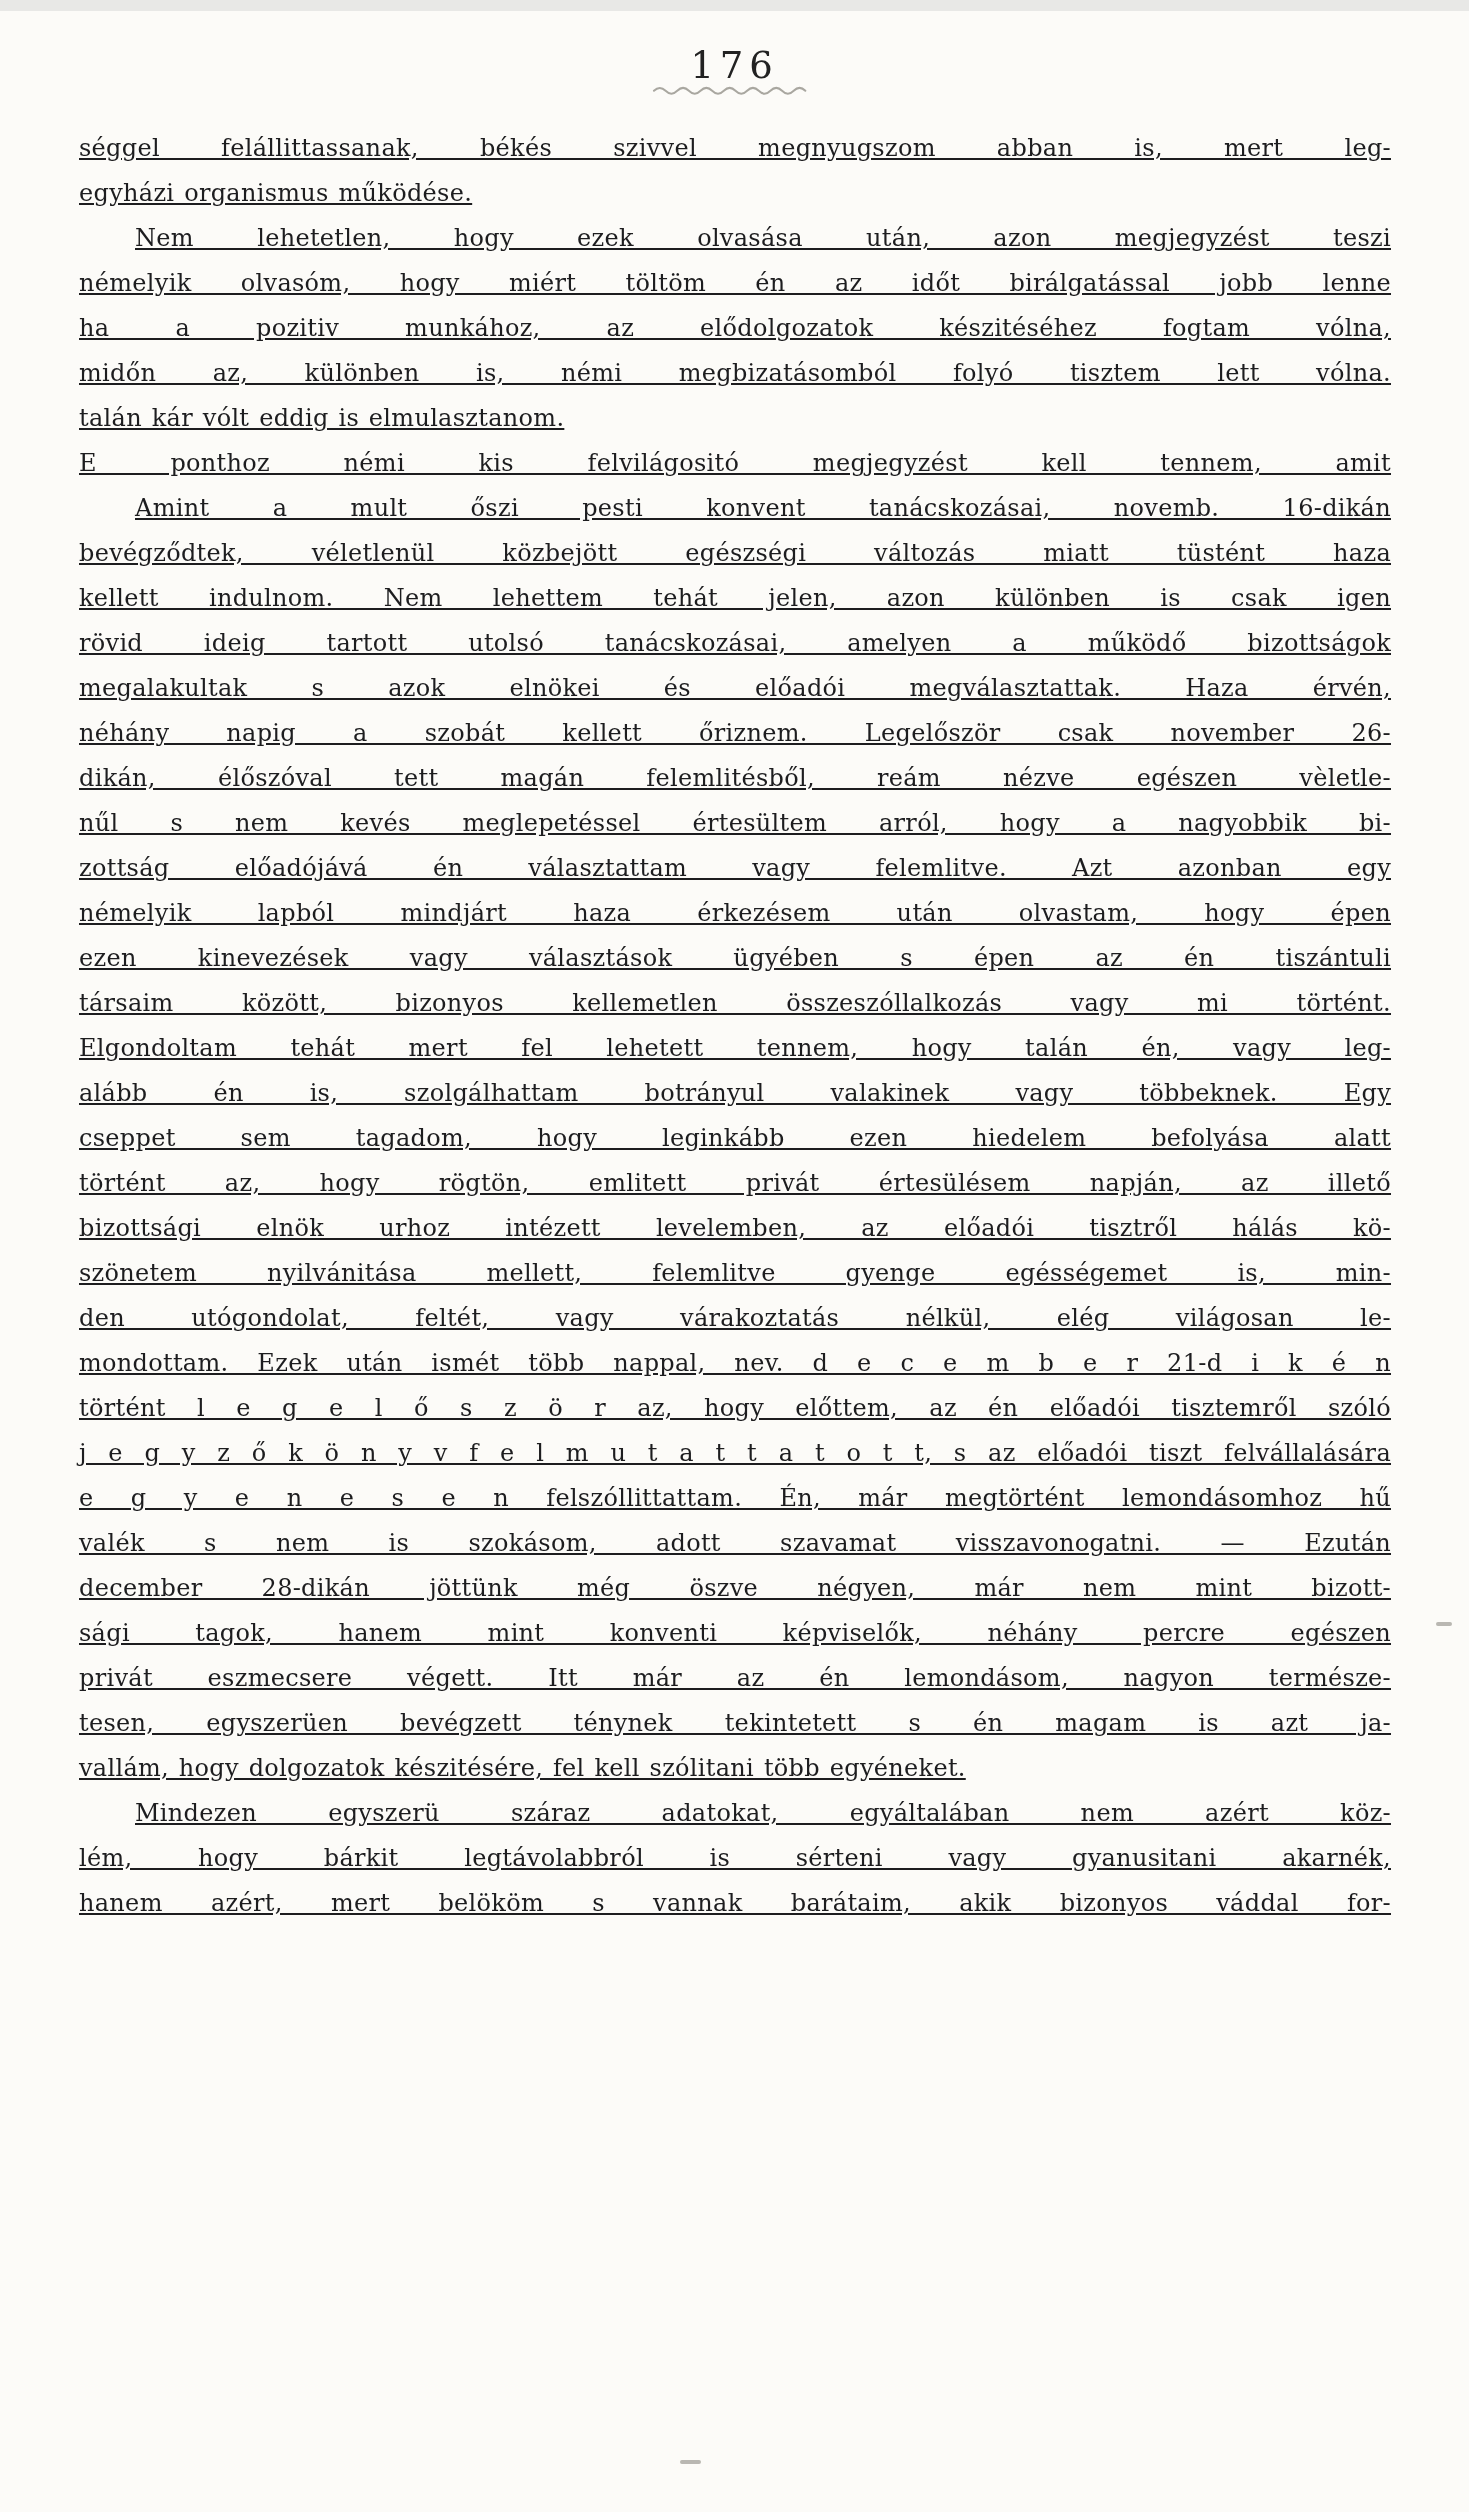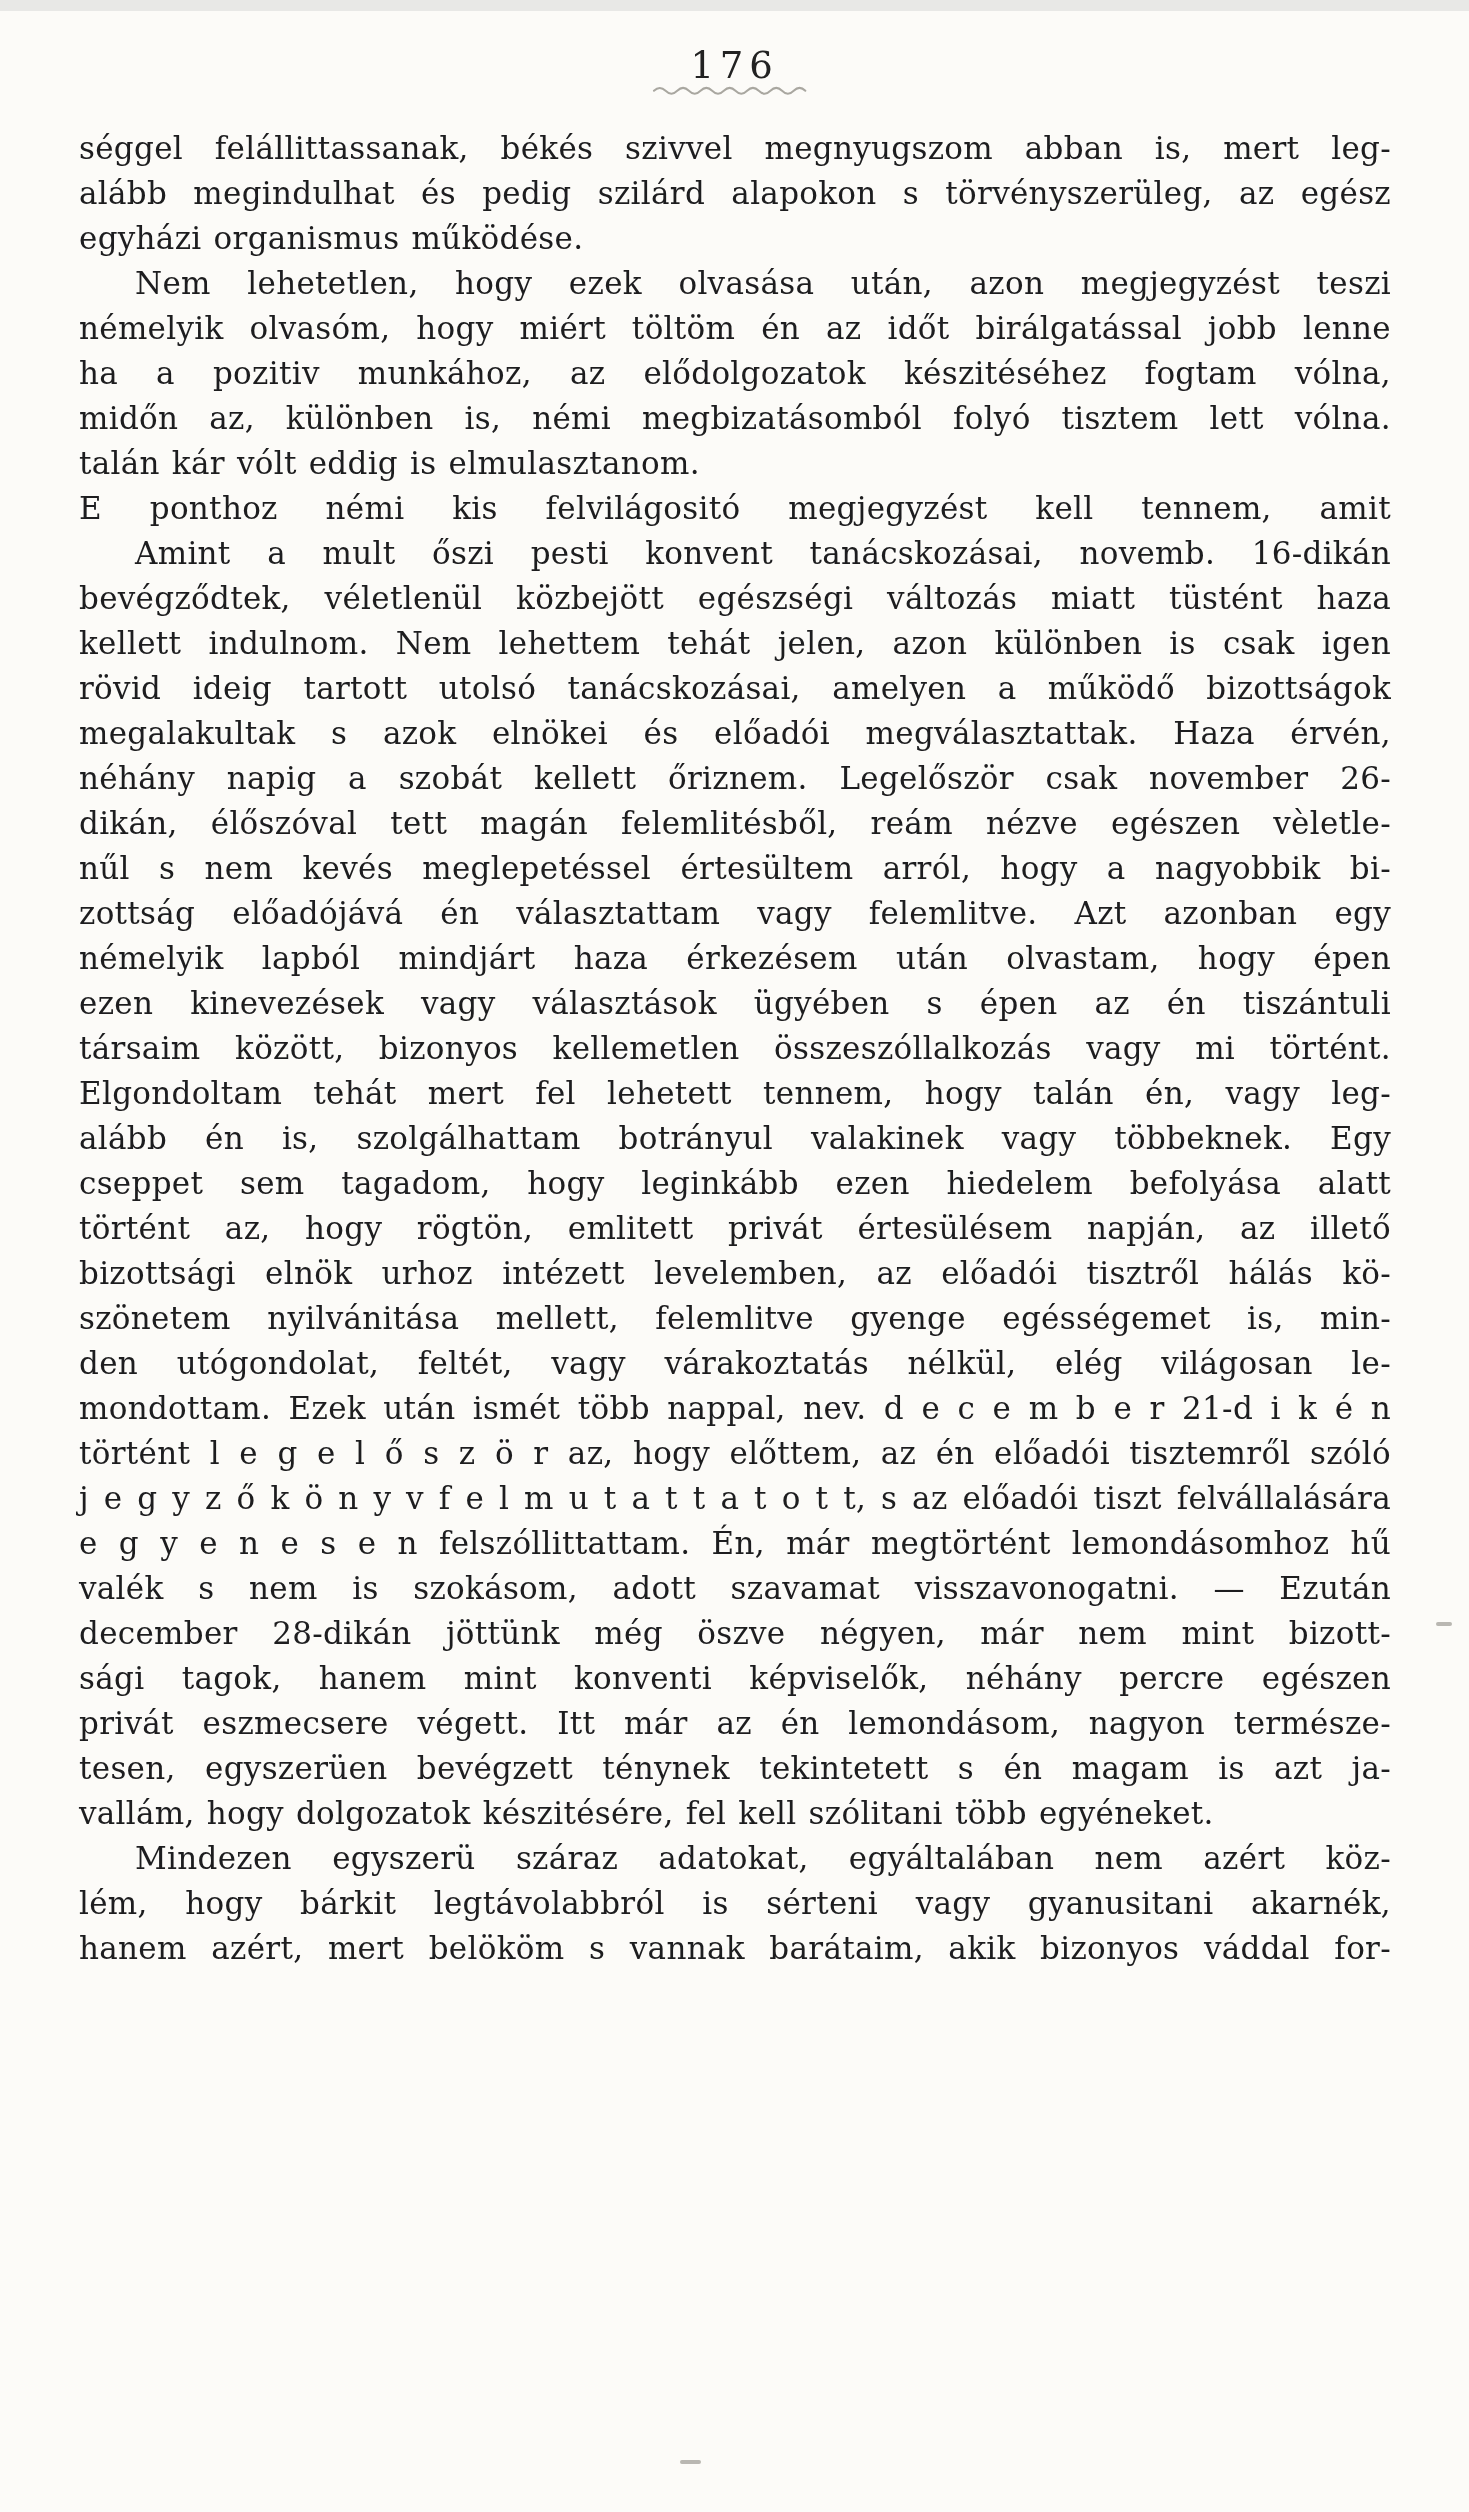--- a/index.html
+++ b/index.html
@@ -36,27 +36,28 @@
     margin: 0 auto;
     margin-top: -3.9px;
   }
   .text-block {
     position: absolute;
     top: 115px;
     left: 79px;
     width: 1312px;
   }
   .line {
-    font-size: 31px;
+    font-size: 24px;
     line-height: 45px;
     letter-spacing: 0.3px;
     word-spacing: 1.9px;
     text-align: justify;
     text-align-last: justify;
     white-space: normal;
+    text-decoration: underline;
   }
   .line.indent {
     padding-left: 56px;
   }
   .line.para-end {
     text-align-last: left;
   }
   .artifact {
     position: absolute;
     background: #b9b7b2;
@@ -83,21 +84,20 @@
   <div class="page-header">
     <span class="page-number">176</span>
     <svg class="squiggle" width="165" height="13.6" viewBox="0 0 170 14">
       <path d="M2 8 q 6 -6 12 0 t 12 0 t 12 0 t 12 0 t 12 0 t 12 0 t 12 0 t 12 0 t 12 0 t 12 0 t 12 0 t 12 0 t 12 0" fill="none" stroke="#a9a7a0" stroke-width="2" stroke-linecap="round"></path>
     </svg>
   </div>
 
   <div class="text-block">
 
   <div class="line">séggel felállittassanak, békés szivvel megnyugszom abban is, mert leg-</div>
-      <div class="line">alább megindulhat és pedig szilárd alapokon s törvényszerüleg, az egész</div>
       <div class="line para-end">egyházi organismus működése.</div>
       <div class="line indent">Nem lehetetlen, hogy ezek olvasása után, azon megjegyzést teszi</div>
       <div class="line">némelyik olvasóm, hogy miért töltöm én az időt birálgatással jobb lenne</div>
       <div class="line">ha a pozitiv munkához, az elődolgozatok készitéséhez fogtam vólna,</div>
       <div class="line">midőn az, különben is, némi megbizatásomból folyó tisztem lett vólna.</div>
       <div class="line para-end">talán kár vólt eddig is elmulasztanom.</div>
       <div class="line">E ponthoz némi kis felvilágositó megjegyzést kell tennem, amit</div>
       <div class="line indent">Amint a mult őszi pesti konvent tanácskozásai, novemb. 16-dikán</div>
       <div class="line">bevégződtek, véletlenül közbejött egészségi változás miatt tüstént haza</div>
       <div class="line">kellett indulnom. Nem lehettem tehát jelen, azon különben is csak igen</div>

